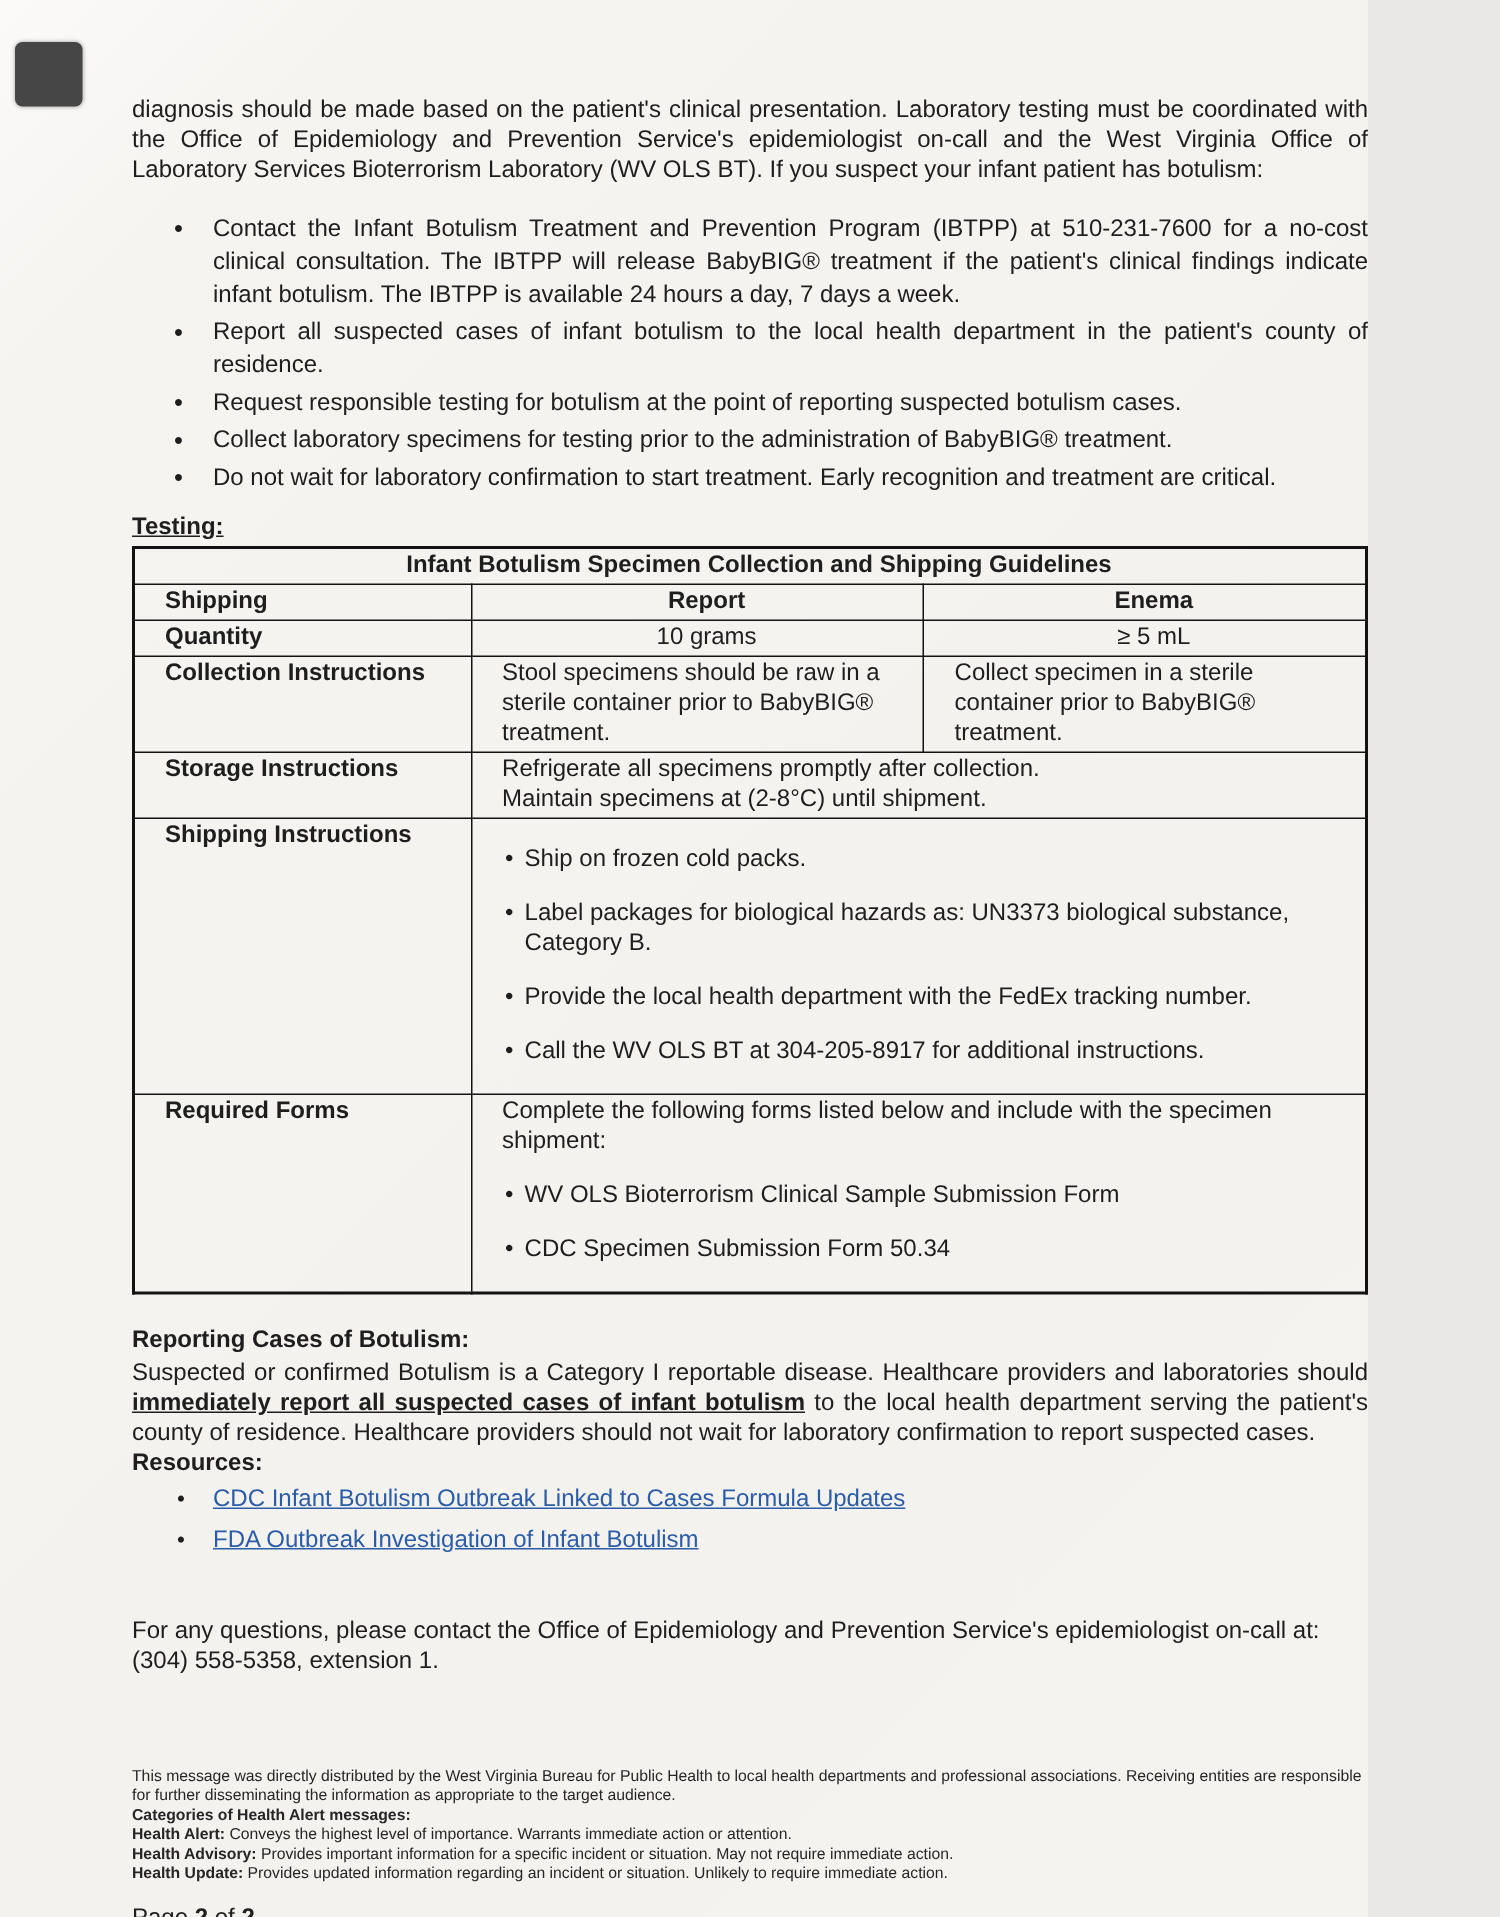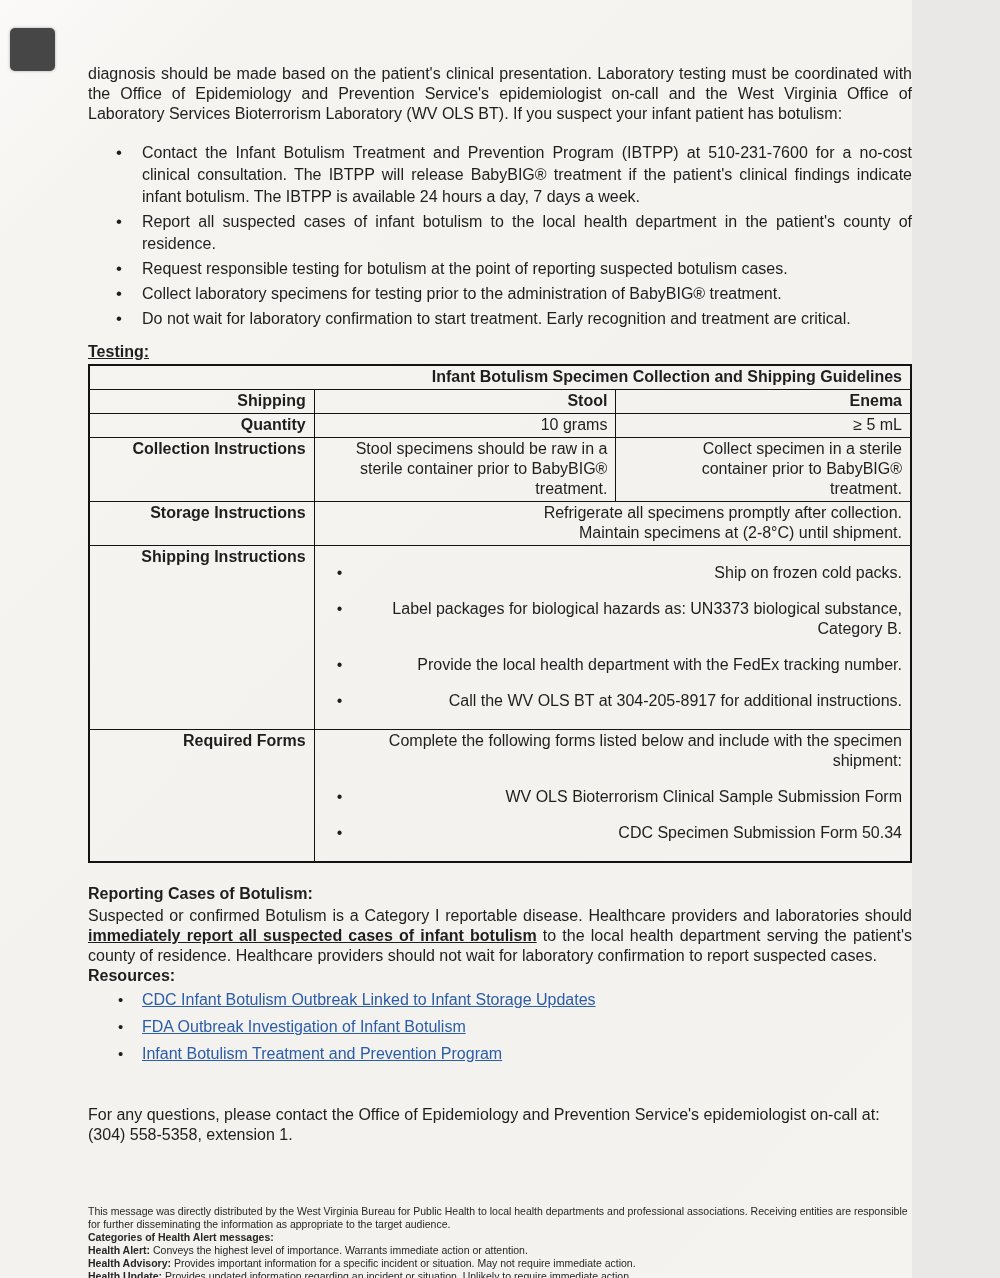--- a/index.html
+++ b/index.html
@@ -53,21 +53,20 @@
   table.spec{
     width:100%;
     border-collapse:collapse;
     border:2.5px solid #131313;
     font-size:16px;line-height:20px;
   }
   table.spec td{
     border:1.5px solid #131313;
     padding:1px 8px 2px 20px;
     vertical-align:top;
-    text-align:right;
   }
   td.t-title{font-weight:bold;text-align:center;padding:2px 4px;}
   td.t-label{font-weight:bold;}
   td.t-center{text-align:center;}
   td.t-bold-center{font-weight:bold;text-align:center;}
   .cell-line{margin:0;}
   .cell-bullet{
     position:relative;
     padding-left:15px;
     margin:16px 0;
@@ -134,21 +133,21 @@
         <col style="width:27.4%">
         <col style="width:36.7%">
         <col style="width:35.9%">
       </colgroup>
       <tbody>
           <tr>
         <td class="t-title" colspan="3">Infant Botulism Specimen Collection and Shipping Guidelines</td>
       </tr>
       <tr>
         <td class="t-label">Shipping</td>
-        <td class="t-bold-center">Stool</td>
+        <td class="t-bold-center">Report</td>
         <td class="t-bold-center">Enema</td>
       </tr>
       <tr>
         <td class="t-label">Quantity</td>
         <td class="t-center">10 grams</td>
         <td class="t-center">≥ 5 mL</td>
       </tr>
       <tr>
         <td class="t-label">Collection Instructions</td>
         <td>Stool specimens should be raw in a sterile container prior to BabyBIG® treatment.</td>
@@ -182,23 +181,22 @@
       </table>
 
     <div class="reporting-block">
       <p class="section-heading">Reporting Cases of Botulism:</p>
       <p class="justify"><span>Suspected or confirmed Botulism is a Category I reportable disease. Healthcare providers and laboratories should </span><span class="bold-underline">immediately report all suspected cases of infant botulism</span><span> to the local health department serving the patient's county of residence. Healthcare providers should not wait for laboratory confirmation to report suspected cases.</span></p>
     </div>
 
     <div class="resources-block">
       <p class="section-heading">Resources:</p>
       <ul class="link-list">
-        <li><a class="doc-link">CDC Infant Botulism Outbreak Linked to Infant Storage Updates</a></li>
+        <li><a class="doc-link">CDC Infant Botulism Outbreak Linked to Cases Formula Updates</a></li>
         <li><a class="doc-link">FDA Outbreak Investigation of Infant Botulism</a></li>
-        <li><a class="doc-link">Infant Botulism Treatment and Prevention Program</a></li>
       </ul>
     </div>
 
     <p class="questions-block">For any questions, please contact the Office of Epidemiology and Prevention Service's epidemiologist on-call at: (304) 558-5358, extension 1.</p>
 
     <div class="fine-print">
       <p class="fp-line">This message was directly distributed by the West Virginia Bureau for Public Health to local health departments and professional associations.  Receiving entities are responsible for further disseminating the information as appropriate to the target audience.</p>
       <p class="fp-line fp-bold">Categories of Health Alert messages:</p>
       <p class="fp-line"><span class="fp-bold">Health Alert:</span><span> Conveys the highest level of importance. Warrants immediate action or attention.</span></p>
       <p class="fp-line"><span class="fp-bold">Health Advisory:</span><span> Provides important information for a specific incident or situation.  May not require immediate action.</span></p>

